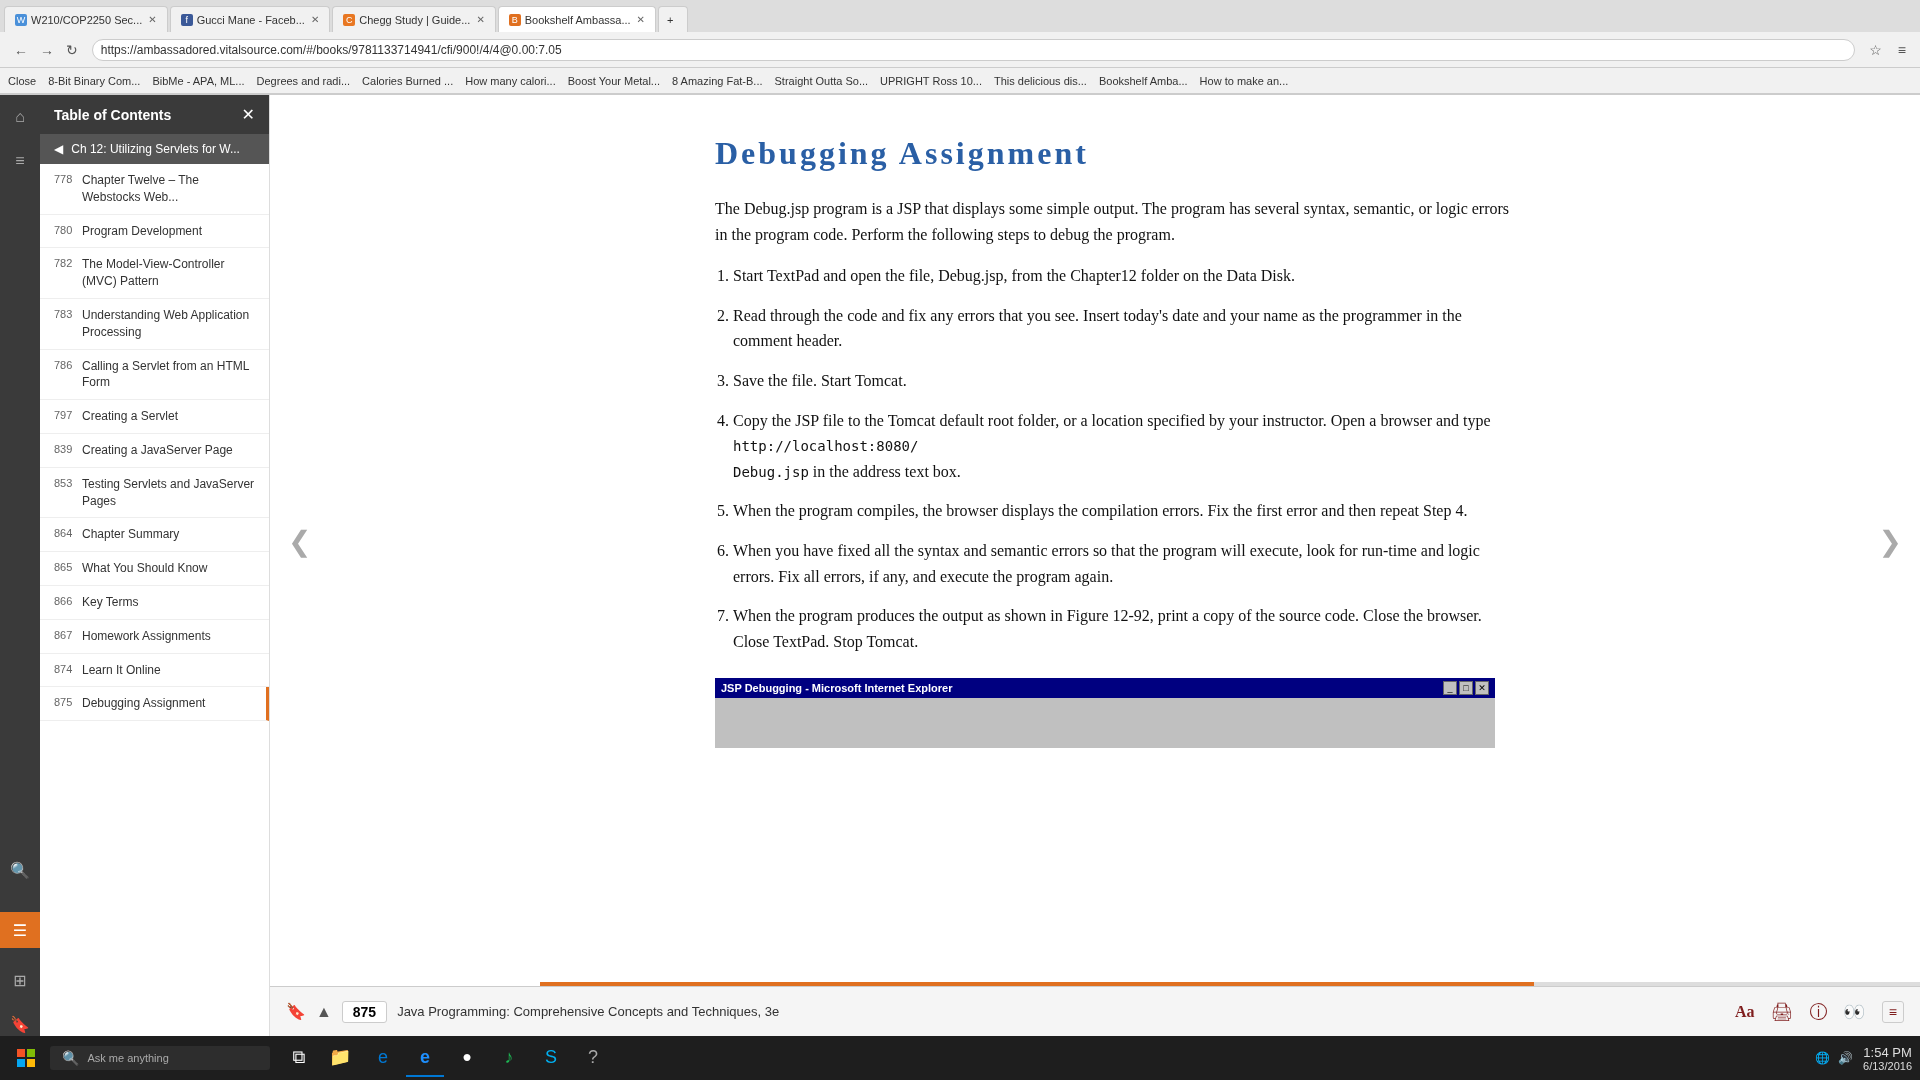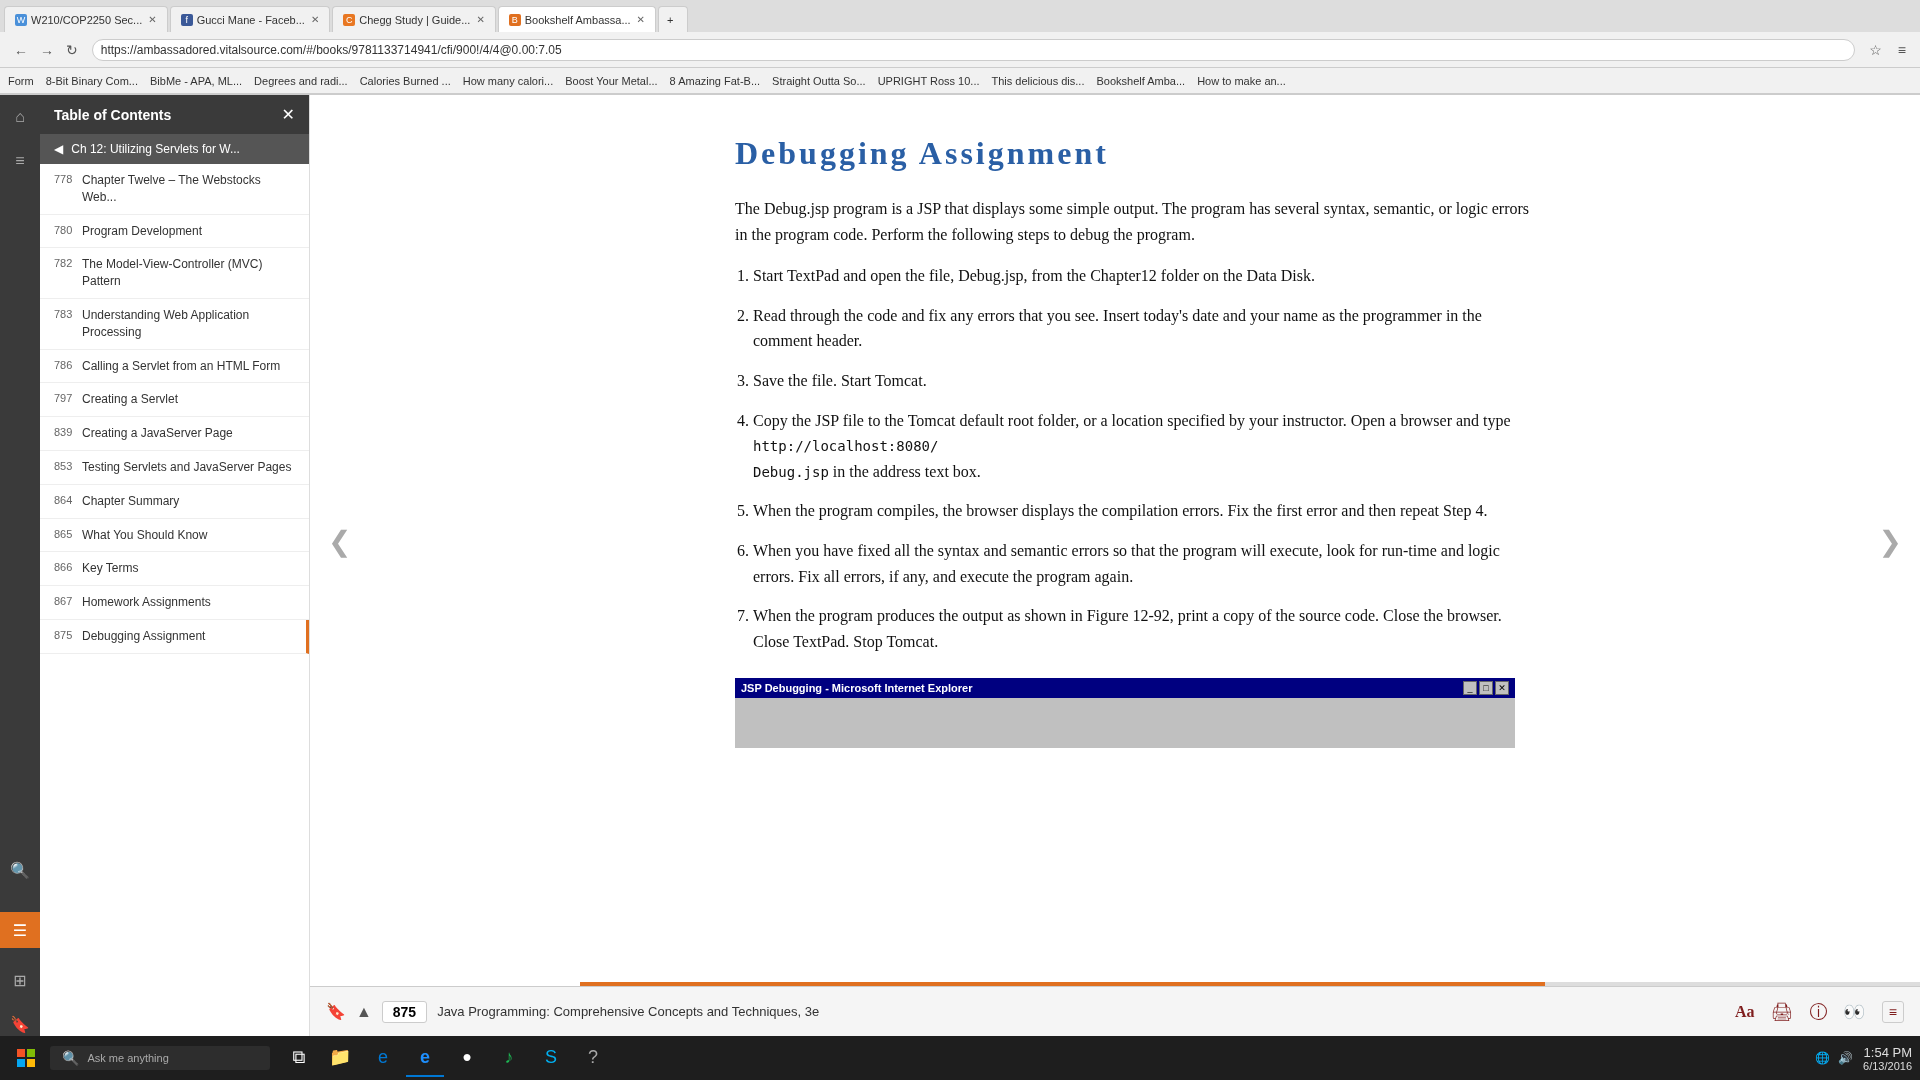--- a/index.html
+++ b/index.html
@@ -22,21 +22,21 @@
 
     
     .main-container { display: flex; flex: 1; overflow: hidden; }
 
     
     .left-sidebar { width: 40px; background: #3a3a3a; display: flex; flex-direction: column; align-items: center; padding-top: 10px; gap: 20px; flex-shrink: 0; }
     .sidebar-icon { width: 24px; height: 24px; display: flex; align-items: center; justify-content: center; color: #aaa; font-size: 16px; cursor: pointer; }
     .sidebar-icon.active { color: #fff; }
 
     
-    .toc-panel { width: 270px; background: #fff; border-right: 1px solid #ddd; display: flex; flex-direction: column; flex-shrink: 0; }
+    .toc-panel { width: 230px; background: #fff; border-right: 1px solid #ddd; display: flex; flex-direction: column; flex-shrink: 0; }
     .toc-header { display: flex; align-items: center; justify-content: space-between; padding: 10px 14px; background: #3a3a3a; color: #fff; font-size: 14px; font-weight: bold; }
     .toc-close-btn { background: none; border: none; color: #fff; cursor: pointer; font-size: 16px; }
     .toc-chapter { display: flex; align-items: center; padding: 8px 14px; background: #555; color: #fff; font-size: 12px; cursor: pointer; }
     .toc-chapter-arrow { margin-right: 8px; font-size: 12px; }
     .toc-items { flex: 1; overflow-y: auto; }
     .toc-item { display: flex; align-items: flex-start; padding: 8px 14px; border-bottom: 1px solid #eee; cursor: pointer; font-size: 12px; color: #333; }
     .toc-item.active { border-right: 3px solid #e07020; background: #fff; }
     .toc-item.active .toc-item-label { font-weight: normal; }
     .toc-item-num { width: 28px; color: #666; font-size: 11px; flex-shrink: 0; margin-top: 1px; }
     .toc-item-label { flex: 1; line-height: 1.4; }
@@ -68,21 +68,21 @@
     .taskbar { height: 44px; background: #1e1e1e; display: flex; align-items: center; padding: 0 8px; flex-shrink: 0; }
     .taskbar-start { width: 36px; height: 36px; background: #1e1e1e; display: flex; align-items: center; justify-content: center; cursor: pointer; }
     .taskbar-search { display: flex; align-items: center; background: #2d2d2d; border-radius: 3px; padding: 4px 12px; margin-left: 6px; min-width: 220px; cursor: pointer; }
     .taskbar-search-icon { color: #aaa; margin-right: 8px; font-size: 14px; }
     .taskbar-search-text { color: #aaa; font-size: 11px; }
     .taskbar-apps { display: flex; align-items: center; margin-left: 10px; gap: 4px; }
     .taskbar-app { width: 38px; height: 38px; display: flex; align-items: center; justify-content: center; cursor: pointer; color: #fff; font-size: 18px; border-bottom: 2px solid transparent; }
     .taskbar-app.active { border-bottom: 2px solid #0078d4; }
     .taskbar-right { margin-left: auto; display: flex; align-items: center; gap: 10px; color: #ddd; font-size: 11px; }
     .taskbar-time { text-align: right; }
-    .taskbar-time .time { font-size: 13px; }
+    .taskbar-time .time { font-size: 13px; text-align: center; }
     .taskbar-time .date { font-size: 11px; }
 
     
     .toc-items::-webkit-scrollbar { width: 6px; }
     .toc-items::-webkit-scrollbar-track { background: #f1f1f1; }
     .toc-items::-webkit-scrollbar-thumb { background: #ccc; }
     .content-scroll::-webkit-scrollbar { width: 8px; }
     .content-scroll::-webkit-scrollbar-track { background: #f1f1f1; }
     .content-scroll::-webkit-scrollbar-thumb { background: #ccc; }
   </style>
@@ -120,21 +120,21 @@
     <button class="nav-btn">→</button>
     <button class="nav-btn">↻</button>
     <input class="address-bar" type="text" value="https://ambassadored.vitalsource.com/#/books/9781133714941/cfi/900!/4/4@0.00:7.05" style="">
     <div class="nav-icons">
       <button class="nav-btn">☆</button>
       <button class="nav-btn">≡</button>
     </div>
   </div>
 
   <div class="bookmarks-bar">
-    <span class="bookmark-item">Form</span>
+    <span class="bookmark-item">Close</span>
     <span class="bookmark-item">8-Bit Binary Com...</span>
     <span class="bookmark-item">BibMe - APA, ML...</span>
     <span class="bookmark-item">Degrees and radi...</span>
     <span class="bookmark-item">Calories Burned ...</span>
     <span class="bookmark-item">How many calori...</span>
     <span class="bookmark-item">Boost Your Metal...</span>
     <span class="bookmark-item">8 Amazing Fat-B...</span>
     <span class="bookmark-item">Straight Outta So...</span>
     <span class="bookmark-item">UPRIGHT Ross 10...</span>
     <span class="bookmark-item">This delicious dis...</span>
@@ -204,20 +204,24 @@
         <span class="toc-item-num">865</span>
         <span class="toc-item-label">What You Should Know</span>
       </div>
       <div class="toc-item">
         <span class="toc-item-num">866</span>
         <span class="toc-item-label">Key Terms</span>
       </div>
       <div class="toc-item">
         <span class="toc-item-num">867</span>
         <span class="toc-item-label">Homework Assignments</span>
+      </div>
+      <div class="toc-item">
+        <span class="toc-item-num">874</span>
+        <span class="toc-item-label">Learn It Online</span>
       </div>
       <div class="toc-item active">
         <span class="toc-item-num">875</span>
         <span class="toc-item-label">Debugging Assignment</span>
       </div>
     </div>
   </div>
 
   <div class="content-area">
     <div style="position:relative;flex:1;display:flex;overflow:hidden;">

